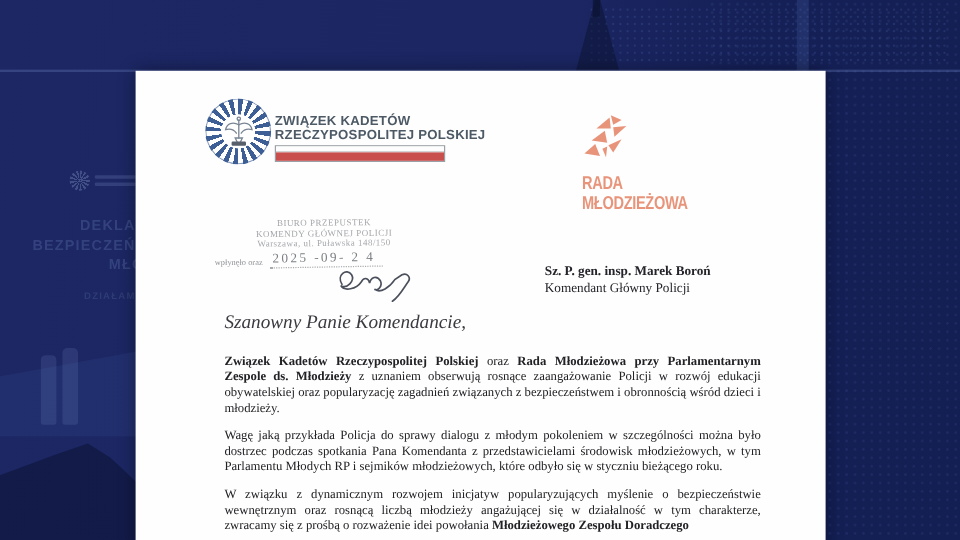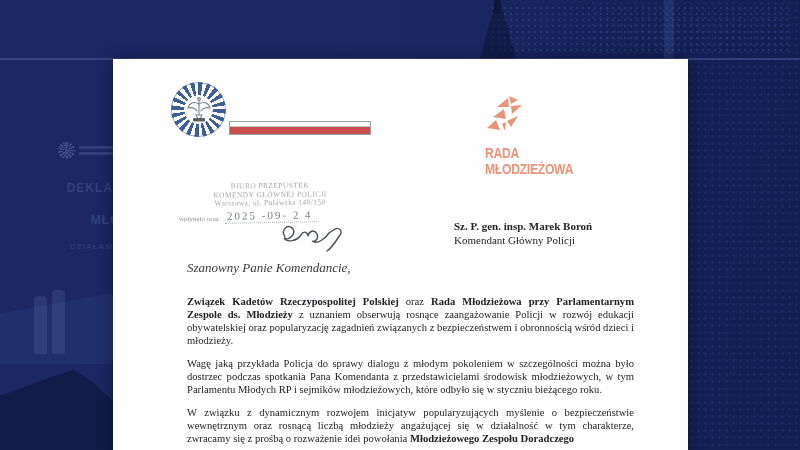--- a/index.html
+++ b/index.html
@@ -63,21 +63,21 @@
   #addressee{position:absolute;left:341px;top:160px;font-size:11px;line-height:14px;}
   #addressee .b{font-weight:bold;}
   
   #stamp{position:absolute;left:62px;top:123px;width:190px;color:#9b9da1;text-align:center;
       font-size:7.5px;line-height:8.5px;letter-spacing:.4px;opacity:.9;transform:rotate(-.6deg);}
   #stamp-recv{position:absolute;left:66px;top:156px;color:#8f9296;font-size:7px;}
   #stamp-date{position:absolute;left:112px;top:150px;color:#7d8084;font-size:11px;
       letter-spacing:2px;border-bottom:1px dotted #a9abae;padding:0 6px 1px 2px;transform:rotate(-1deg);}
   #scribble{position:absolute;left:164px;top:160px;}
   
-  #salutation{position:absolute;left:74px;top:201px;font-style:italic;font-size:13px;color:#3a3a40;}
+  #salutation{position:absolute;left:74px;top:201px;font-style:italic;font-size:16px;color:#3a3a40;}
   #body-text{position:absolute;left:74px;top:236px;width:447px;font-size:10.6px;
       line-height:13px;text-align:justify;color:#222226;}
   #body-text p{margin:0 0 10px 0;}
   #body-text .b{font-weight:bold;}
 </style>
 </head>
 <body>
 
 <div id="screen">
 
@@ -85,20 +85,21 @@
   <div class="bg-el" id="dots-patch"></div>
   <div class="bg-el" id="spire"></div>
   <div class="bg-el" id="spire-tip"></div>
   <div class="bg-el" id="screen-edge-line"></div>
   <div class="bg-el" id="light-streak"></div>
 
   <div class="bg-el" id="slide-emblem"></div>
   <div class="bg-el slide-textbar" id="slide-bar1"></div>
   <div class="bg-el slide-textbar" id="slide-bar2"></div>
   <div class="slide-line" id="slide-l1">DEKLA</div>
+  <div class="slide-line" id="slide-l2">BEZPIECZEŃ</div>
   <div class="slide-line" id="slide-l3">MŁOD</div>
   <div class="slide-line" id="slide-l4">DZIAŁAM</div>
 
   <div class="bg-el" id="table-glow"></div>
   <div class="bottle" id="bottle1"></div>
   <div class="bottle" id="bottle2"></div>
   <div class="bg-el" id="silhouette"></div>
 
   <div id="letter">
 
@@ -106,20 +107,24 @@
       <svg width="30" height="30" viewBox="0 0 30 30">
         <g fill="none" stroke="#7a8694" stroke-width="1.1" stroke-linecap="round">
           <path d="M15 5 L15 20"></path>
           <path d="M15 9 C10 6, 5 8, 4 13 C8 12, 11 13, 13 16"></path>
           <path d="M15 9 C20 6, 25 8, 26 13 C22 12, 19 13, 17 16"></path>
           <path d="M12 20 L18 20 L16 24 L14 24 Z"></path>
           <circle cx="15" cy="4" r="1.4"></circle>
         </g>
         <rect x="9" y="23" width="12" height="3.4" rx="1" fill="#57606b"></rect>
       </svg>
+    </div>
+    <div id="lh-text">
+      <div>ZWIĄZEK KADETÓW</div>
+      <div>RZECZYPOSPOLITEJ POLSKIEJ</div>
     </div>
     <div id="flag">
       <div class="w"></div>
       <div class="r"></div>
     </div>
 
     <div id="yc-logo">
       <svg width="40" height="40" viewBox="0 0 40 40">
         <g fill="#e8947a">
           <polygon points="24,1 33,5 26,9"></polygon>

